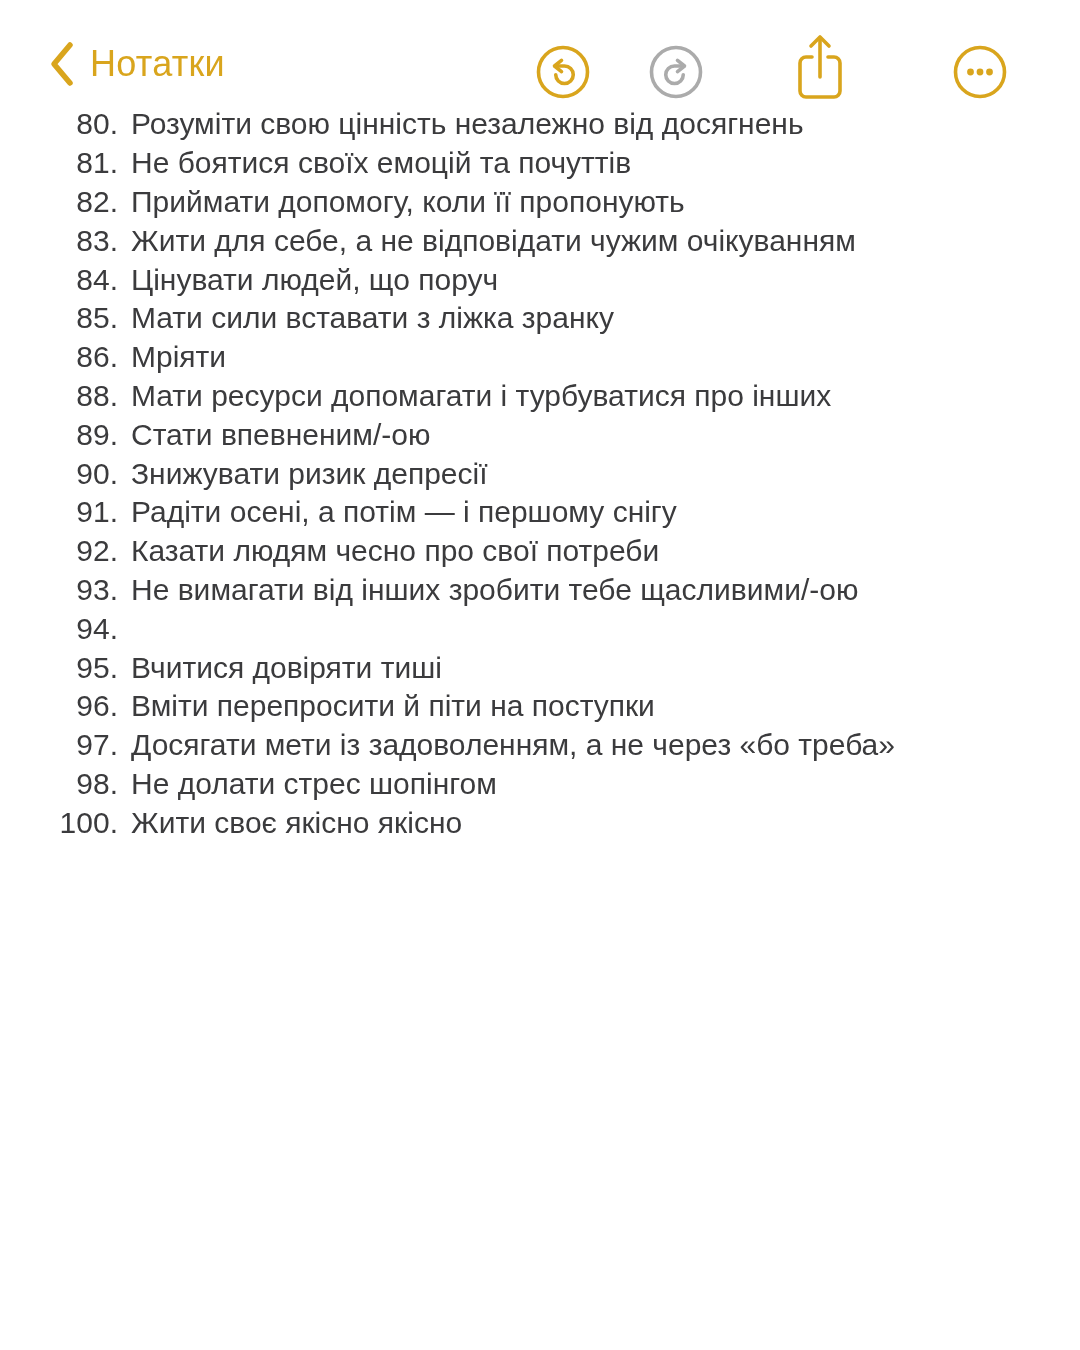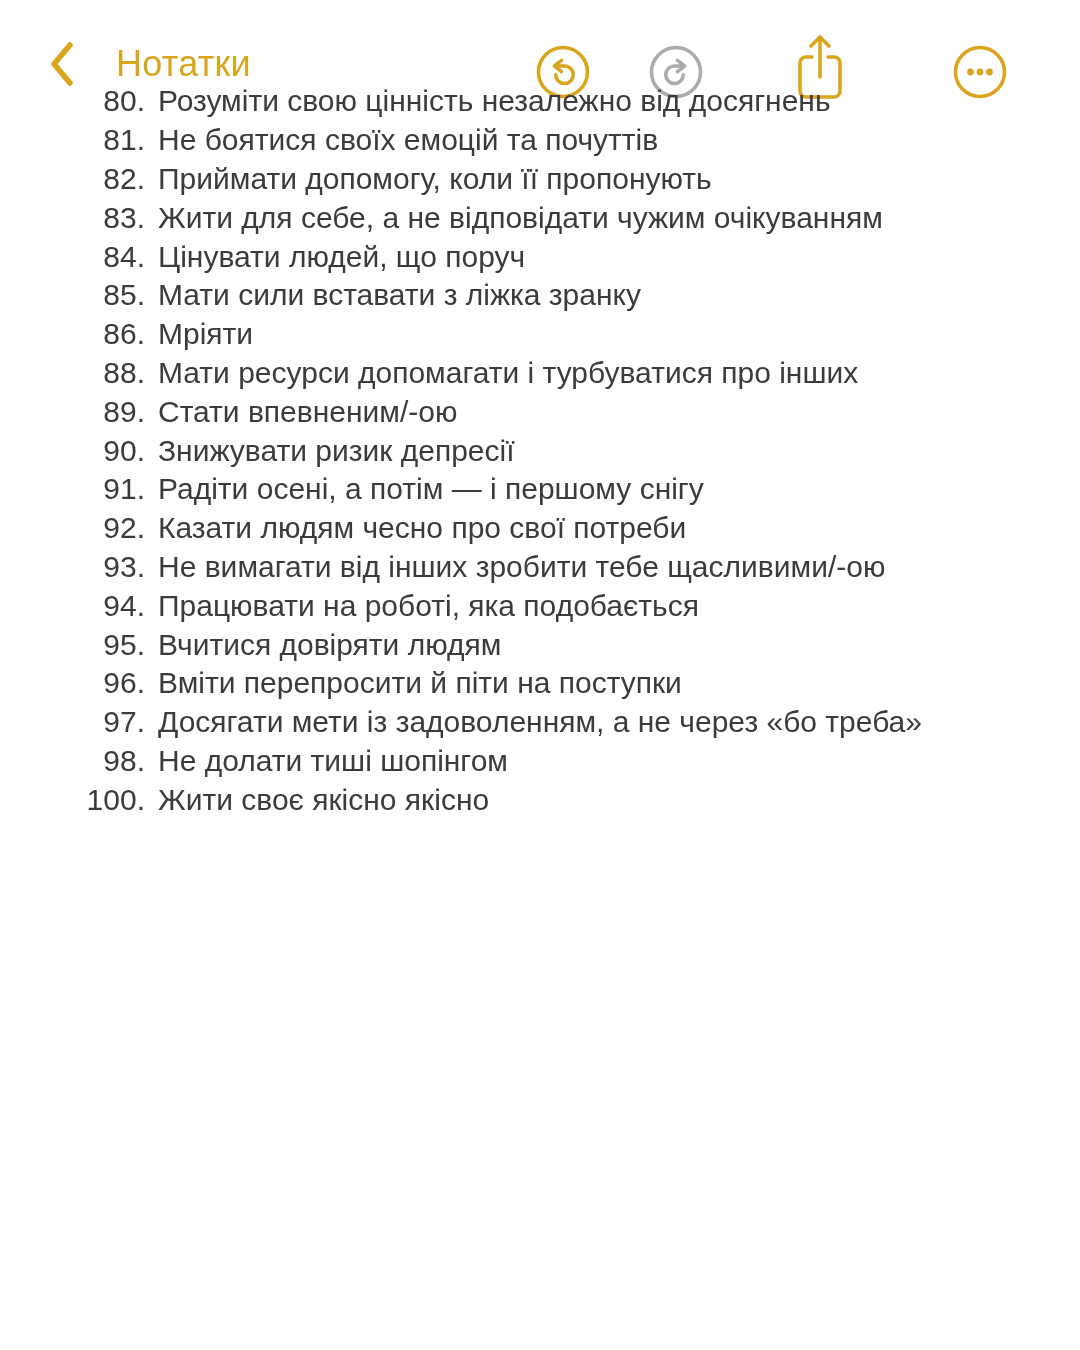--- a/index.html
+++ b/index.html
@@ -30,40 +30,38 @@
     background: none; border: none; padding: 0;
     cursor: pointer;
     color: var(--accent);
   }
   .back-button .chevron { display: block; }
   .back-label {
     font-size: 36px;
     line-height: 48px;
     color: var(--accent);
     letter-spacing: 0.3px;
-    margin-left: 26px;
   }
   .icon-btn {
     position: absolute;
     background: none; border: none; padding: 0;
     cursor: pointer;
     color: var(--accent);
   }
   .icon-btn.undo  { left: 535px; top: 44px; }
   .icon-btn.redo  { left: 648px; top: 44px; color: var(--disabled); }
   .icon-btn.share { left: 794px; top: 32px; }
   .icon-btn.more  { left: 952px; top: 44px; }
   .icon-btn svg { display: block; }
 
   
   .note-content {
     position: absolute;
     top: 0; left: 0; right: 0; bottom: 0;
-    padding-top: 82px;
-    margin-left: 27px;
+    padding-top: 105px;
   }
   .note-row {
     display: flex;
     height: 38.8px;
     align-items: center;
     font-size: 30px;
     color: var(--text);
     white-space: nowrap;
   }
   .note-row .num {
@@ -185,41 +183,40 @@
       <span class="txt">Казати людям чесно про свої потреби</span>
     </div>
 
     <div class="note-row">
       <span class="num">93.</span>
       <span class="txt">Не вимагати від інших зробити тебе щасливими/-ою</span>
     </div>
 
     <div class="note-row">
       <span class="num">94.</span>
-      <span class="txt">Працювати на роботі, яка подобається</span>
     </div>
 
     <div class="note-row">
       <span class="num">95.</span>
-      <span class="txt">Вчитися довіряти людям</span>
+      <span class="txt">Вчитися довіряти тиші</span>
     </div>
 
     <div class="note-row">
       <span class="num">96.</span>
       <span class="txt">Вміти перепросити й піти на поступки</span>
     </div>
 
     <div class="note-row">
       <span class="num">97.</span>
       <span class="txt">Досягати мети із задоволенням, а не через «бо треба»</span>
     </div>
 
     <div class="note-row">
       <span class="num">98.</span>
-      <span class="txt">Не долати тиші шопінгом</span>
+      <span class="txt">Не долати стрес шопінгом</span>
     </div>
 
 
     <div class="note-row">
       <span class="num">100.</span>
       <span class="txt">Жити своє якісно якісно</span>
     </div>
   </div>
 
 </body></html>

